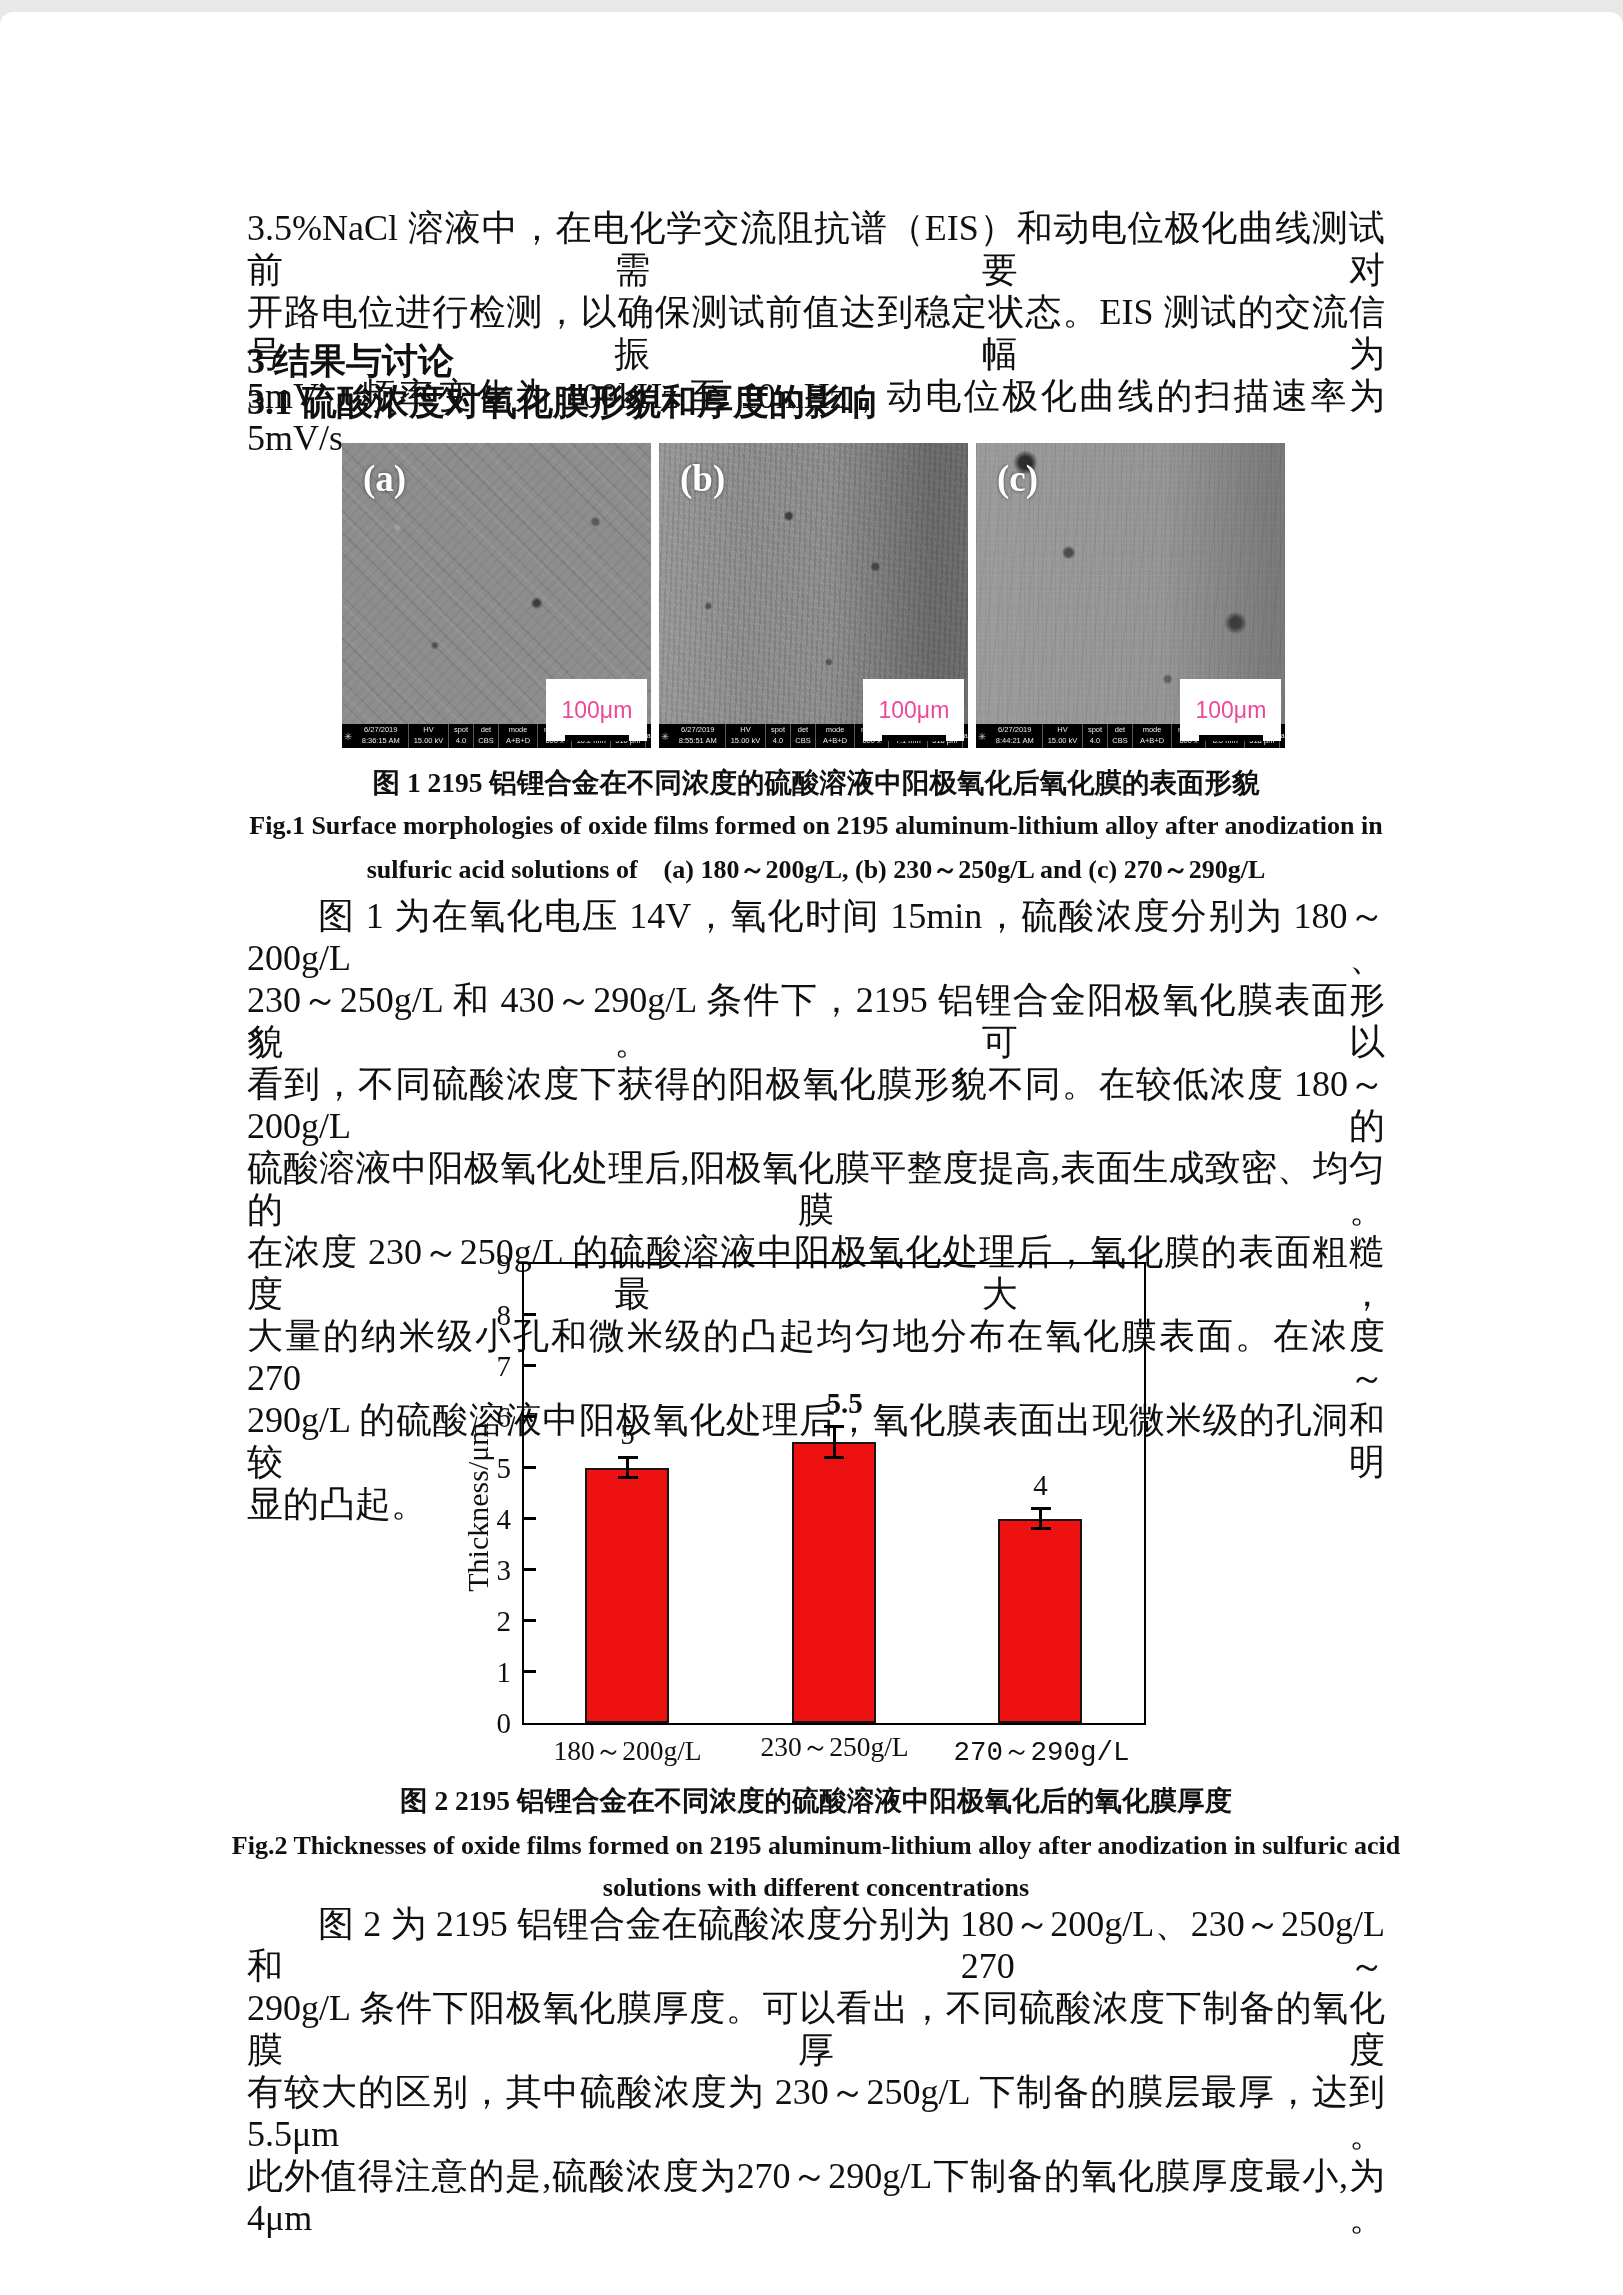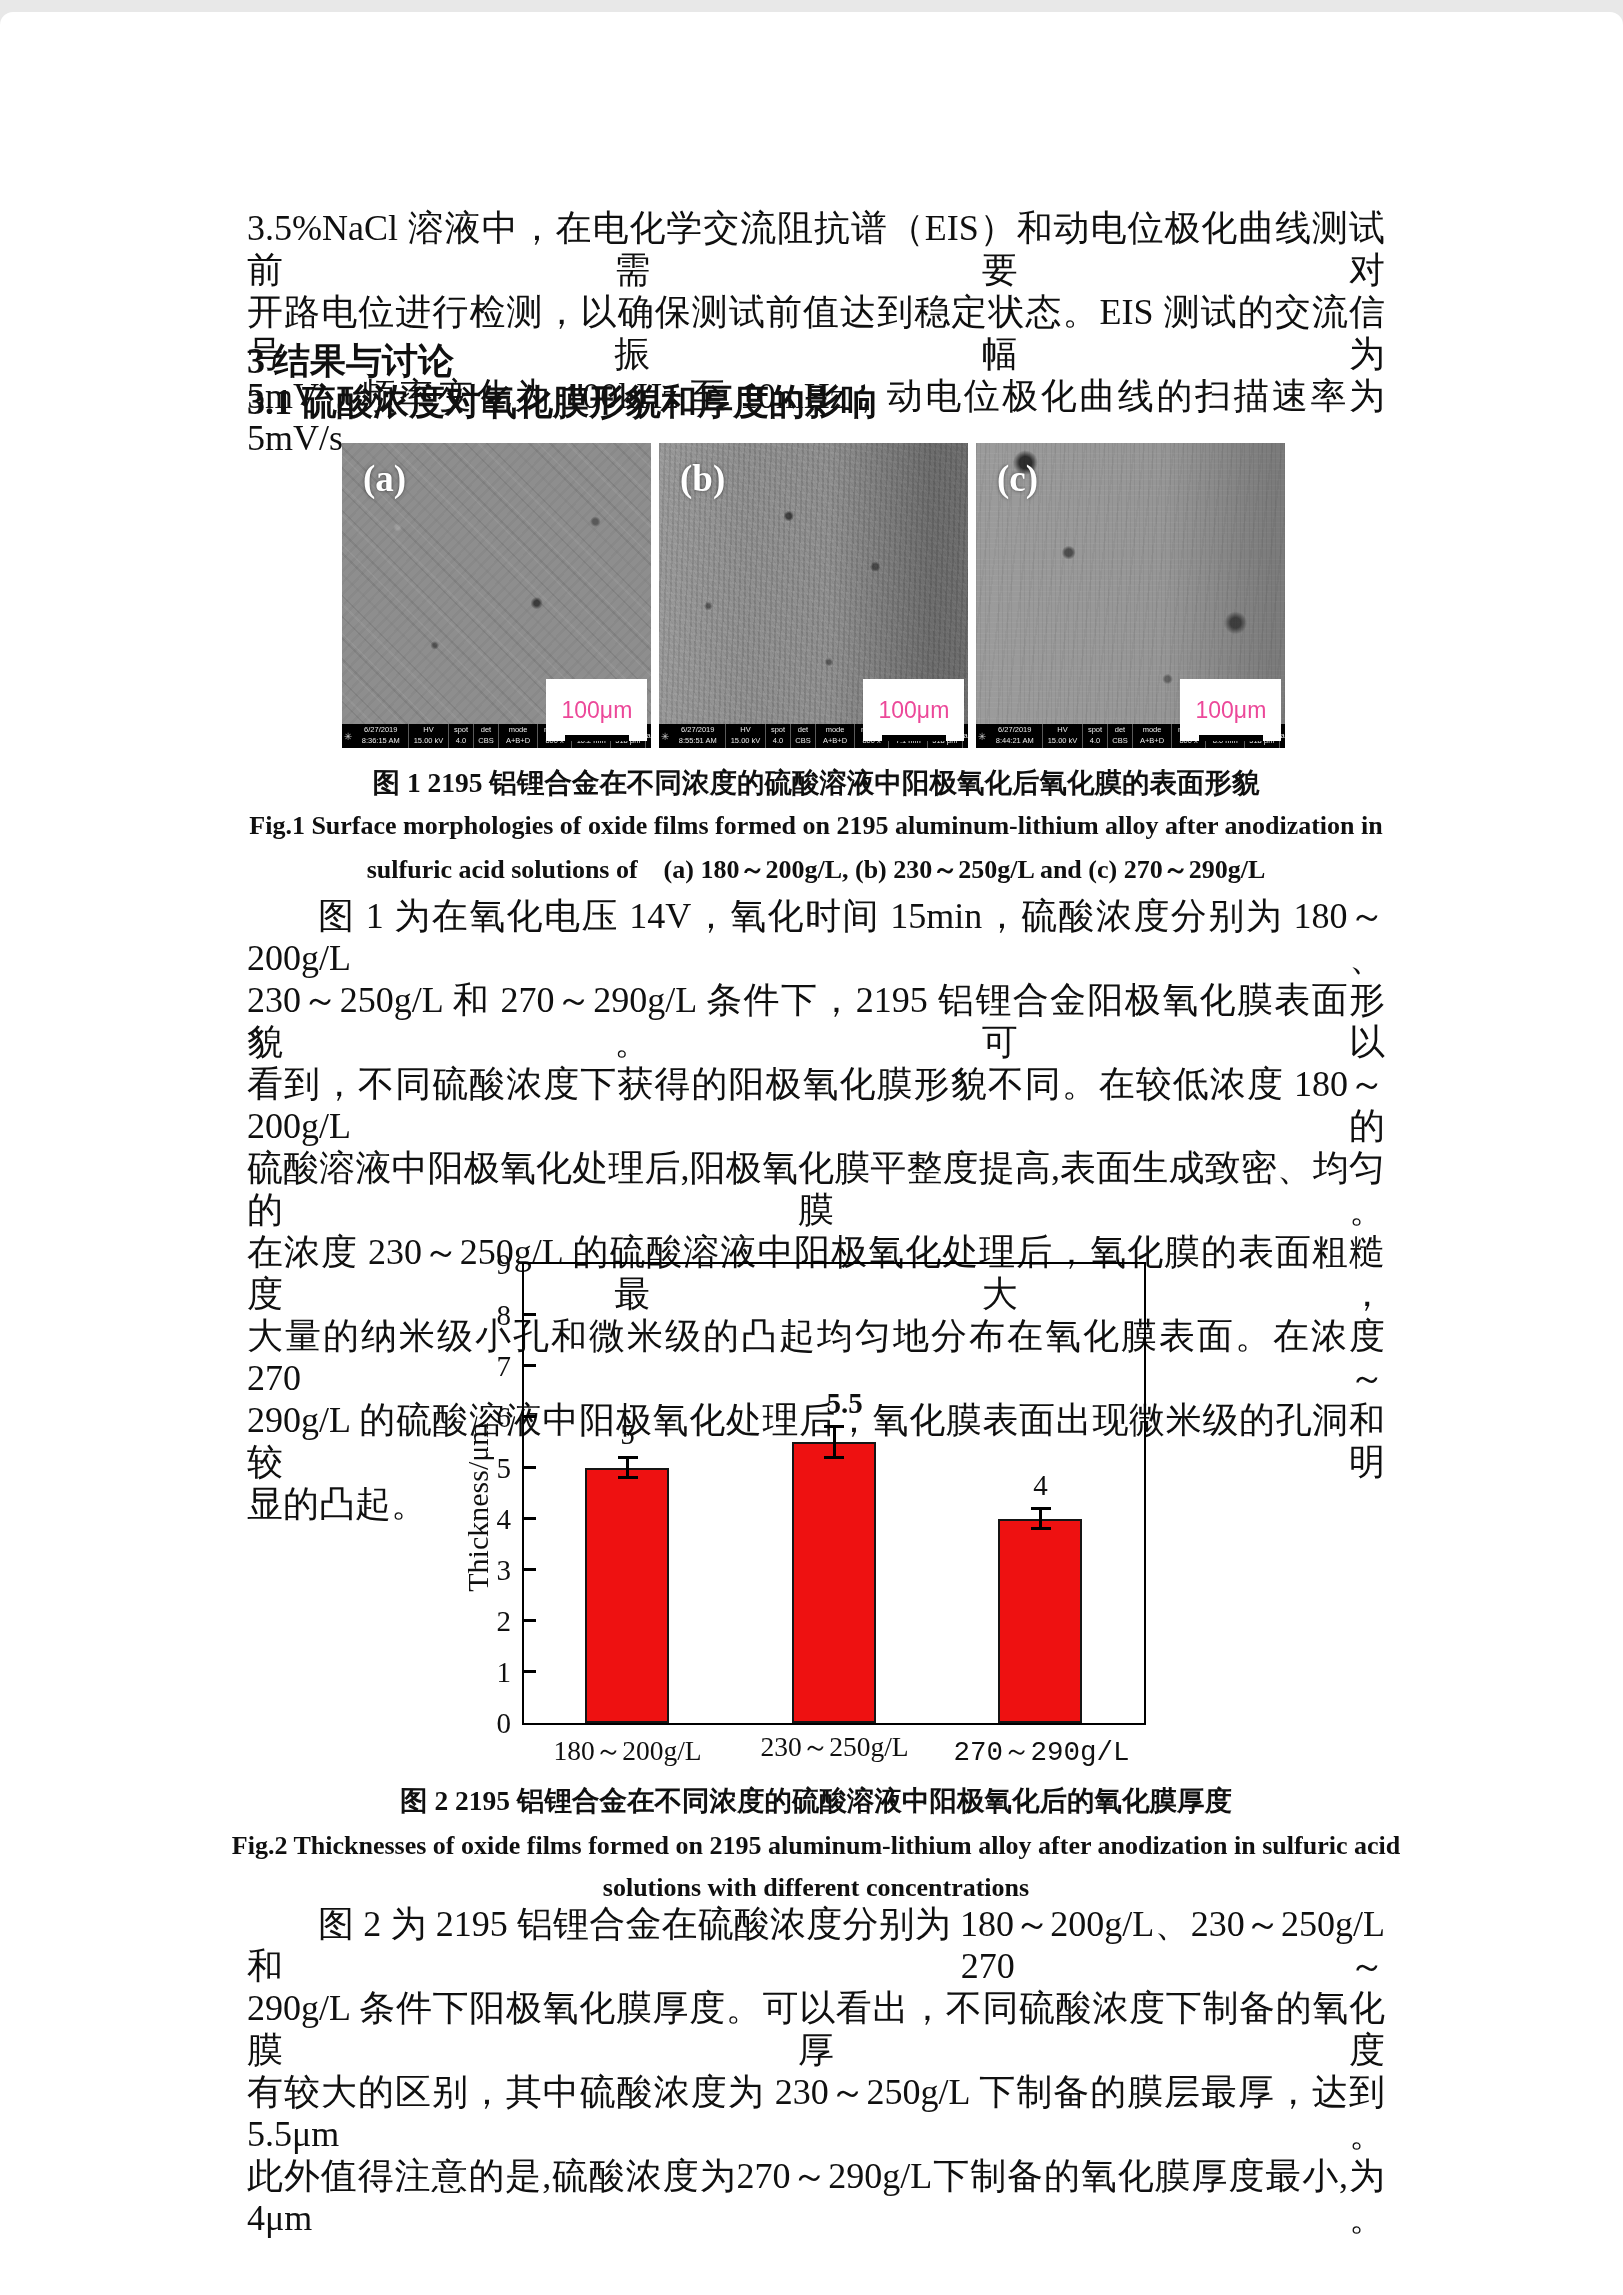--- a/index.html
+++ b/index.html
@@ -239,21 +239,21 @@
         </div>
       </div>
     </div>
 
   <div class="cap zh cap-zh1">图 1 2195 铝锂合金在不同浓度的硫酸溶液中阳极氧化后氧化膜的表面形貌</div>
   <div class="cap en cap-en1a">Fig.1 Surface morphologies of oxide films formed on 2195 aluminum-lithium alloy after anodization in</div>
   <div class="cap en cap-en1b">sulfuric acid solutions of　(a) 180～200g/L, (b) 230～250g/L and (c) 270～290g/L</div>
 
   <div class="para p2">
     <div class="line fj indent">图 1 为在氧化电压 14V，氧化时间 15min，硫酸浓度分别为 180～200g/L、</div>
-    <div class="line fj">230～250g/L 和 270～290g/L 条件下，2195 铝锂合金阳极氧化膜表面形貌。可以</div>
+    <div class="line fj">230～250g/L 和 430～290g/L 条件下，2195 铝锂合金阳极氧化膜表面形貌。可以</div>
     <div class="line fj">看到，不同硫酸浓度下获得的阳极氧化膜形貌不同。在较低浓度 180～200g/L 的</div>
     <div class="line fj">硫酸溶液中阳极氧化处理后,阳极氧化膜平整度提高,表面生成致密、均匀的膜。</div>
     <div class="line fj">在浓度 230～250g/L 的硫酸溶液中阳极氧化处理后，氧化膜的表面粗糙度最大，</div>
     <div class="line fj">大量的纳米级小孔和微米级的凸起均匀地分布在氧化膜表面。在浓度 270～</div>
     <div class="line fj">290g/L 的硫酸溶液中阳极氧化处理后，氧化膜表面出现微米级的孔洞和较为明</div>
     <div class="line">显的凸起。</div>
   </div>
 
   <div class="chart">
     <div class="ylabel">Thickness/μm</div>

